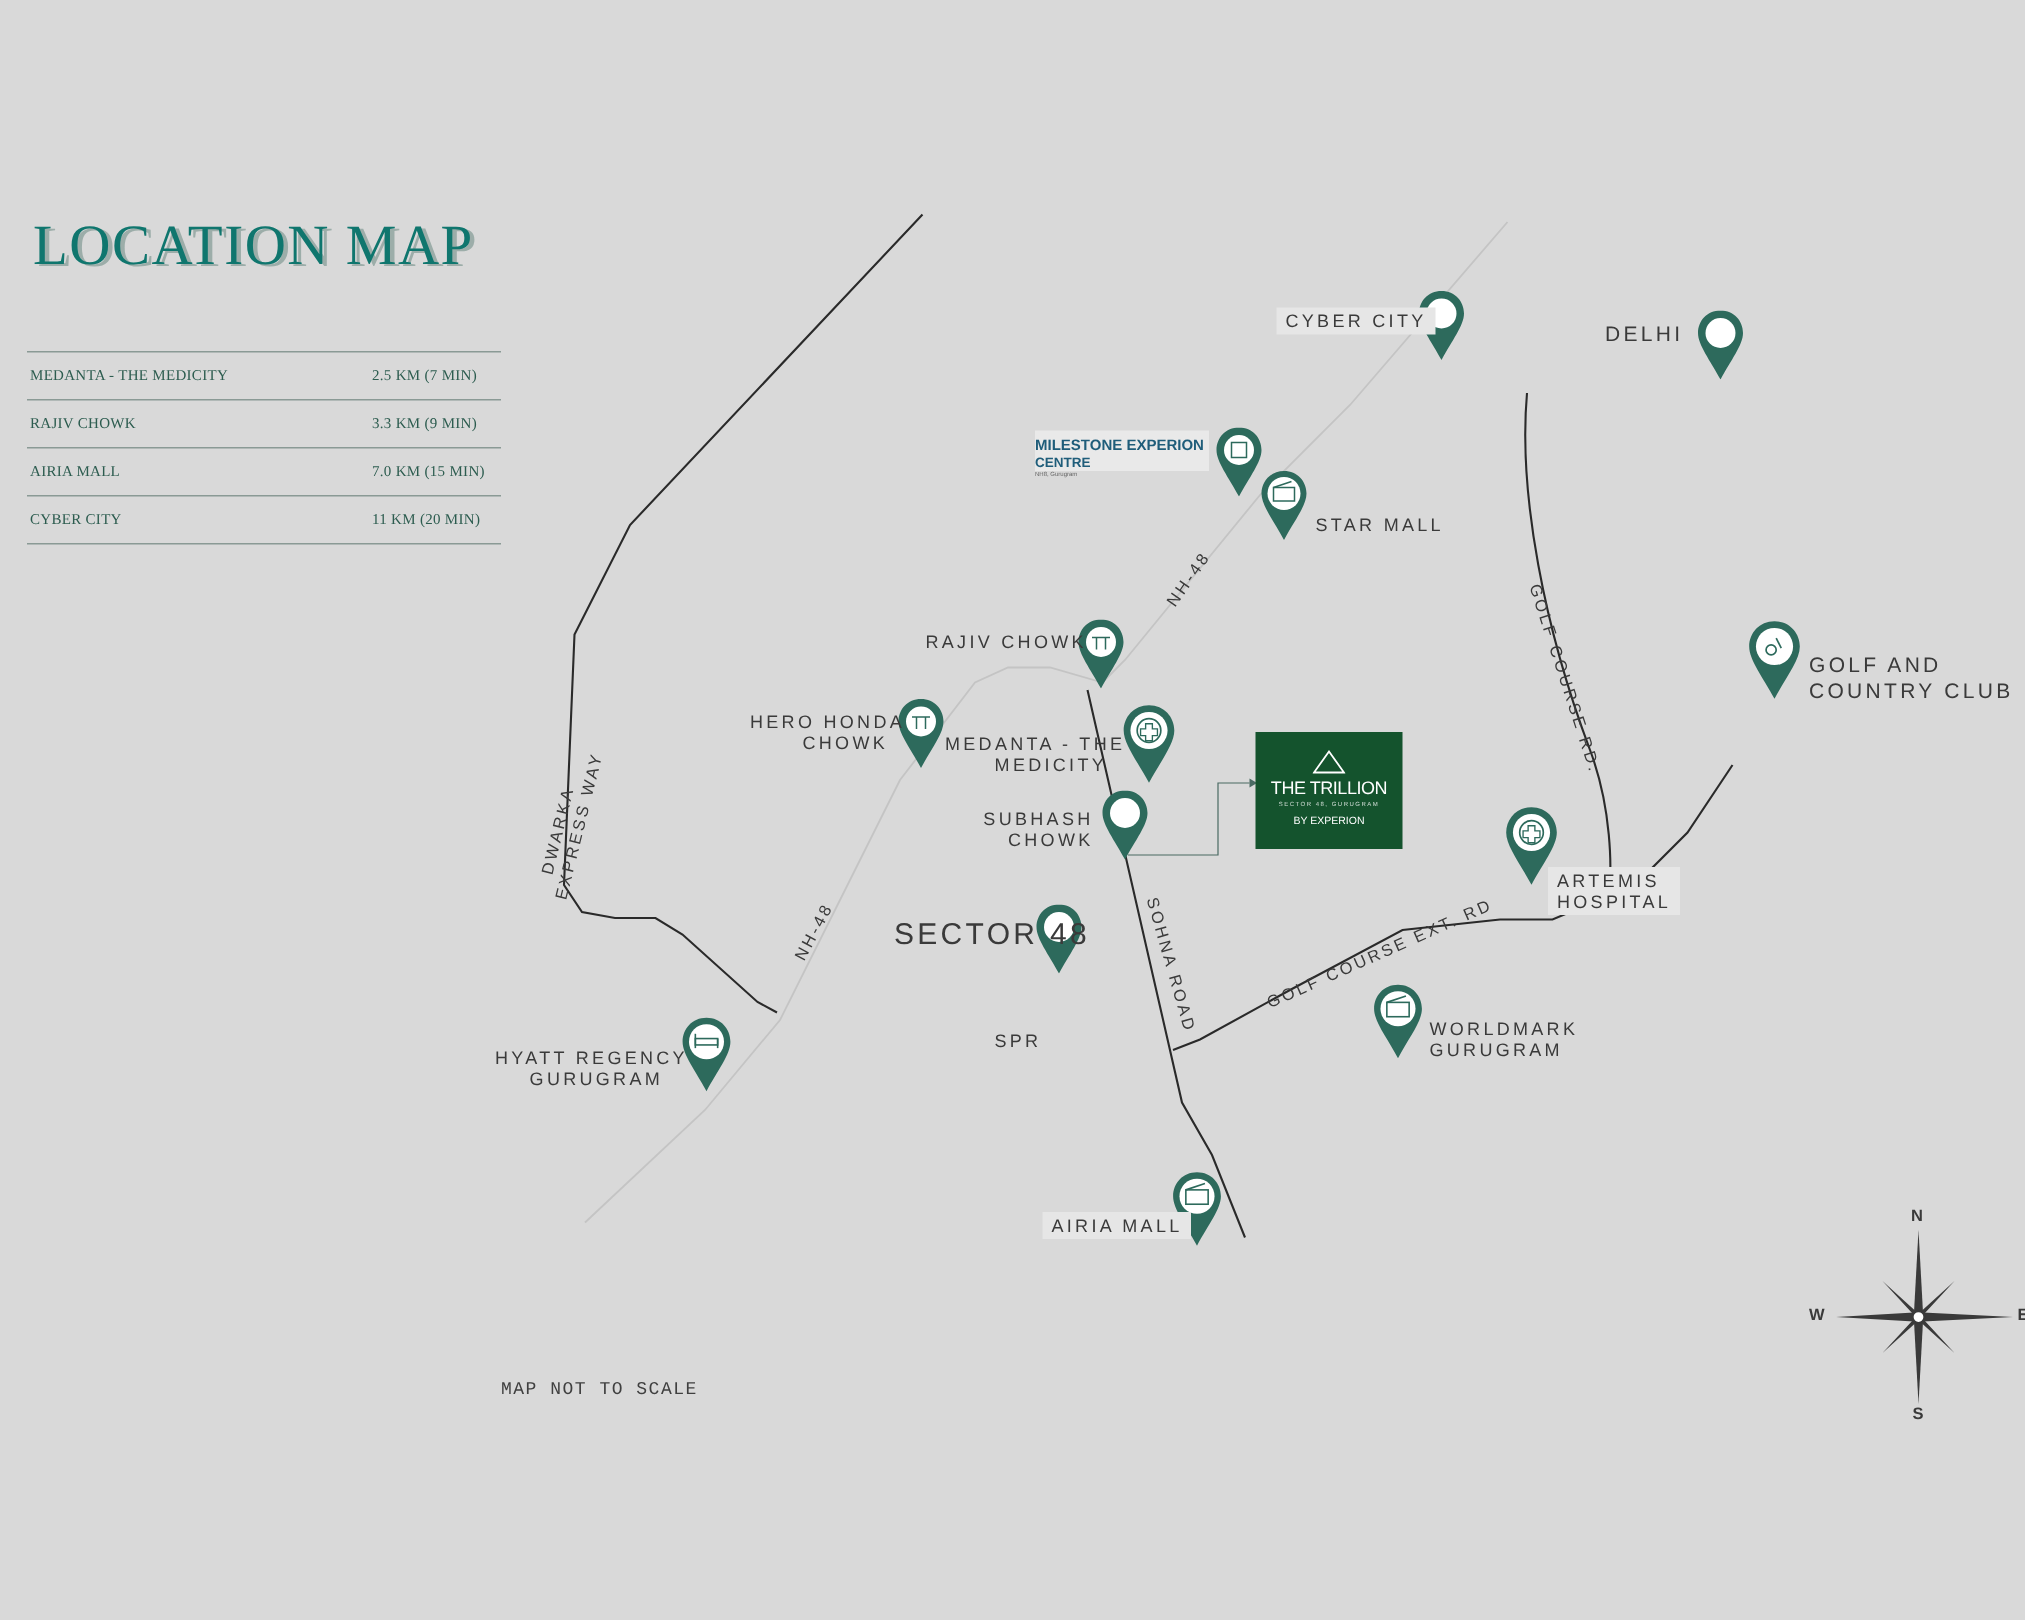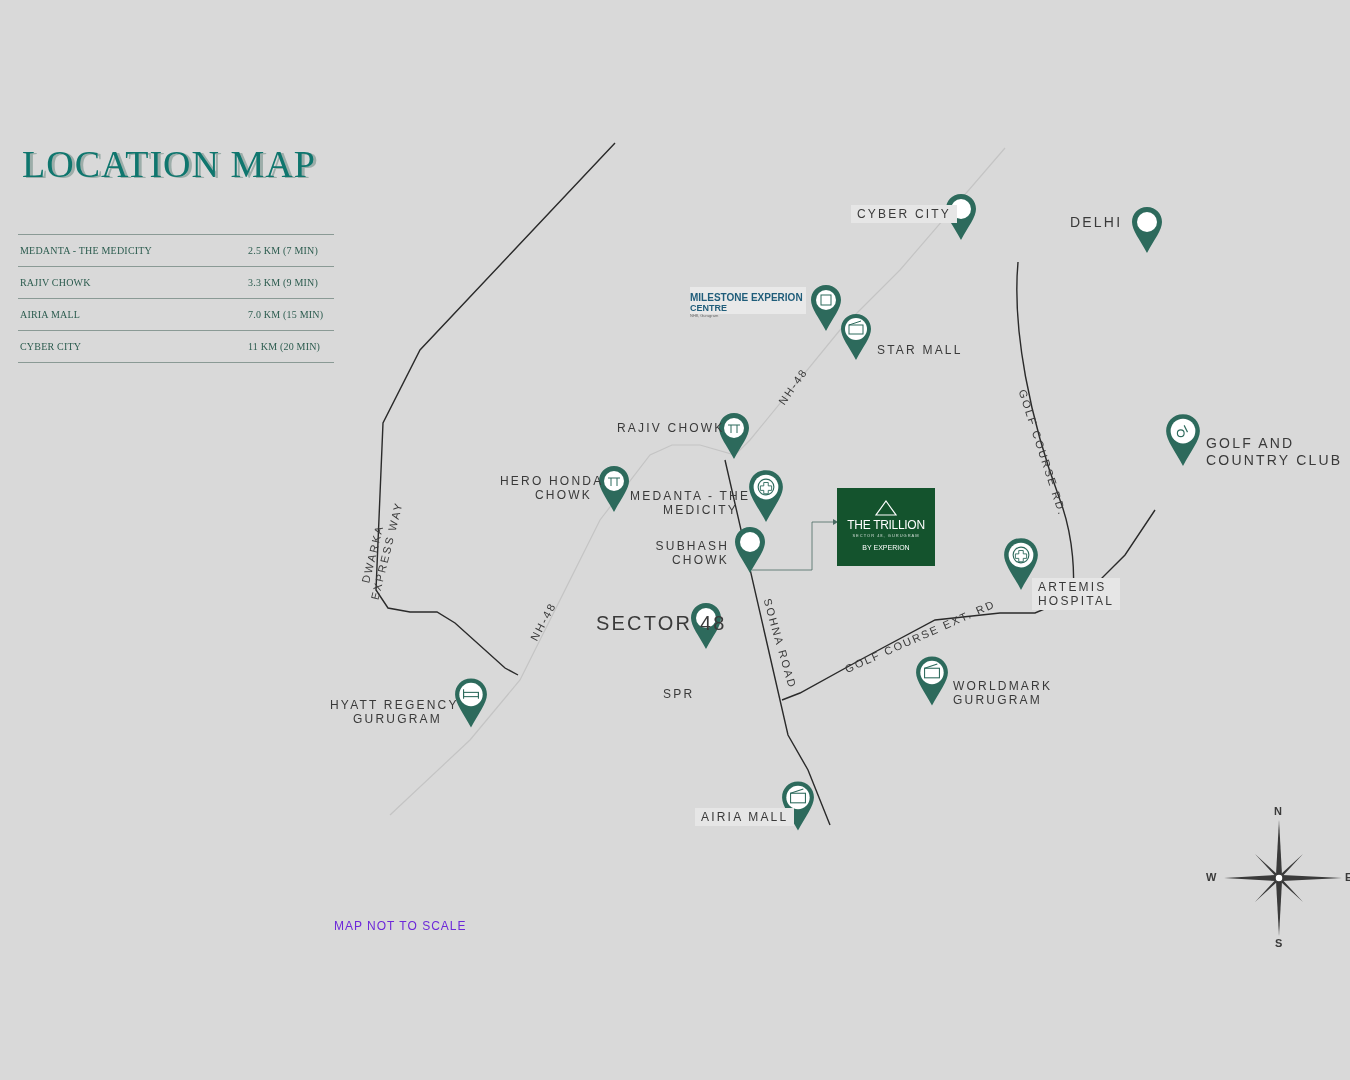--- a/index.html
+++ b/index.html
@@ -34,21 +34,21 @@
   .trillion .name { font-size:12px; letter-spacing:-0.3px; margin-top:2px; }
   .trillion .sub { font-size:4px; letter-spacing:1px; opacity:0.8; margin-top:1px; }
   .trillion .by { font-size:7px; margin-top:6px; }
   .milestone {
     position:absolute; left:690px; top:287px; width:116px; height:27px; background:#e9e9e9; text-align:left;
   }
   .milestone .l1 { font-size:10px; font-weight:bold; color:#1f5d7a; margin-top:5px; }
   .milestone .l2 { font-size:9px; font-weight:bold; color:#1f5d7a; }
   .milestone .l3 { font-size:4px; color:#666; }
   .note {
-    position:absolute; left:334px; top:919px; font-family:Liberation Sans, sans-serif; font-size:12px; color:#6d28d9; letter-spacing:1px;
+    position:absolute; left:334px; top:919px; font-family:Liberation Mono, monospace; font-size:12px; color:#404040; letter-spacing:1px;
   }
   .compass { position:absolute; left:1200px; top:800px; }
   .compass-lbl { position:absolute; font-size:11px; font-weight:bold; color:#3a3a3a; }
 </style>
 </head>
 <body>
 
 <div class="title">LOCATION MAP</div>
 
 <div class="dist-table">

